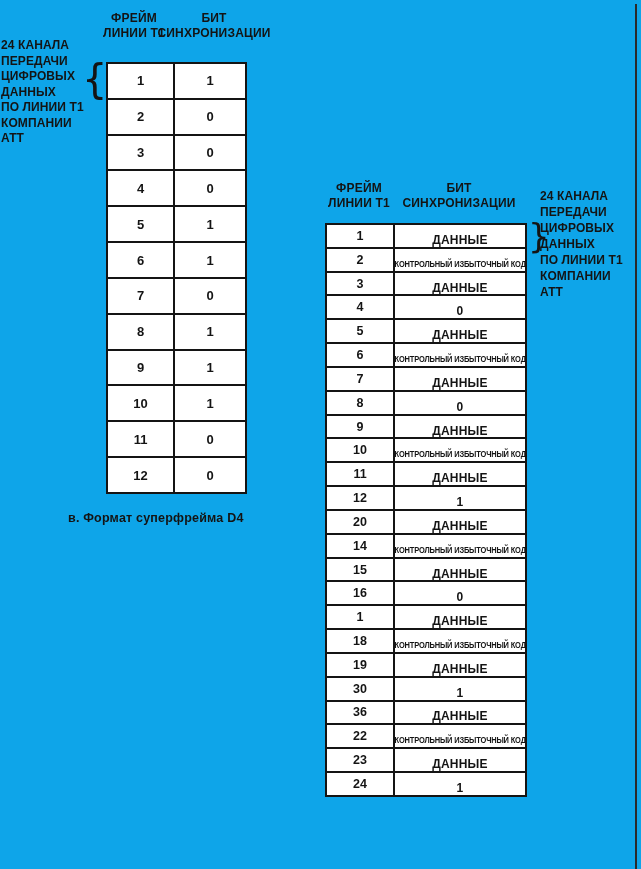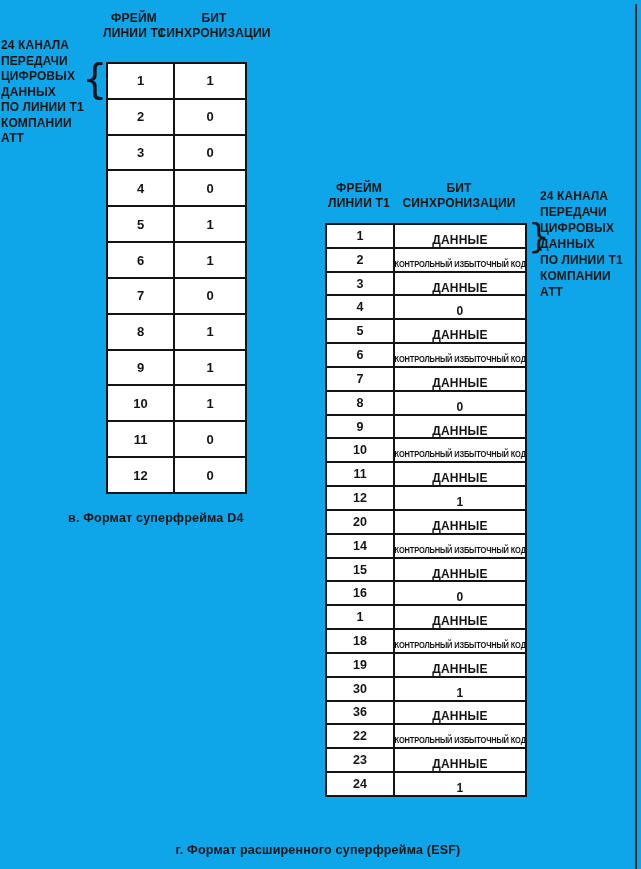--- a/index.html
+++ b/index.html
@@ -415,15 +415,14 @@
       <div class="trow">
         <div class="cell col1">
           <span>24</span>
         </div>
         <div class="cell col2">
           <span>1</span>
         </div>
       </div>
     </div>
 
-  <div class="caption centered" style="left:318px; top:843px;">г. Формат расширенного суперфрейма (ESF)</div>
 
 </div>
 
 </body></html>

